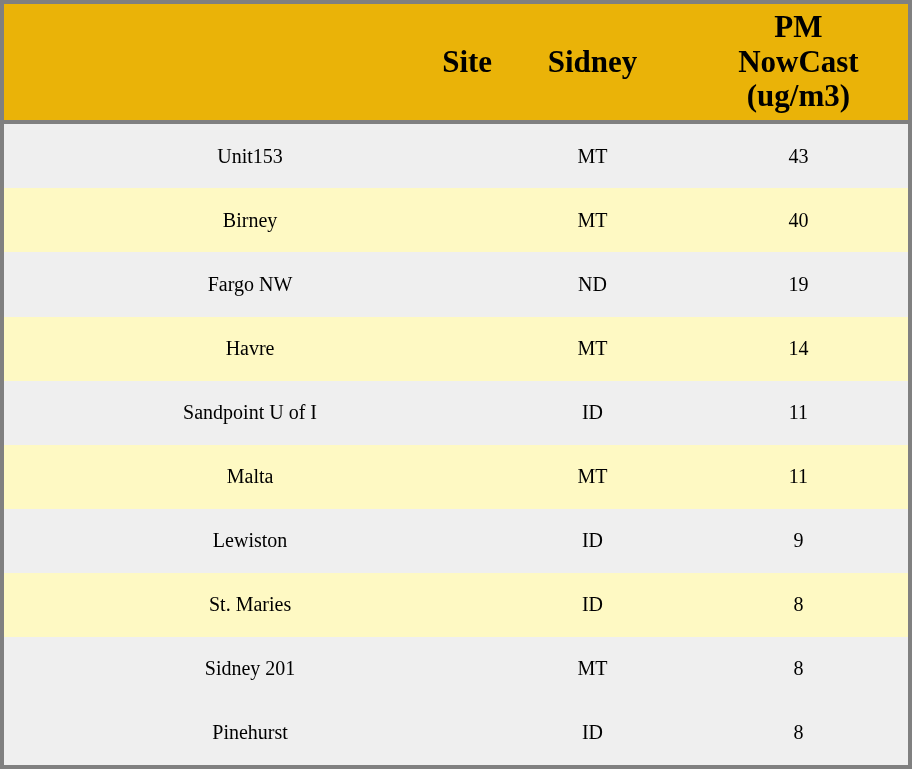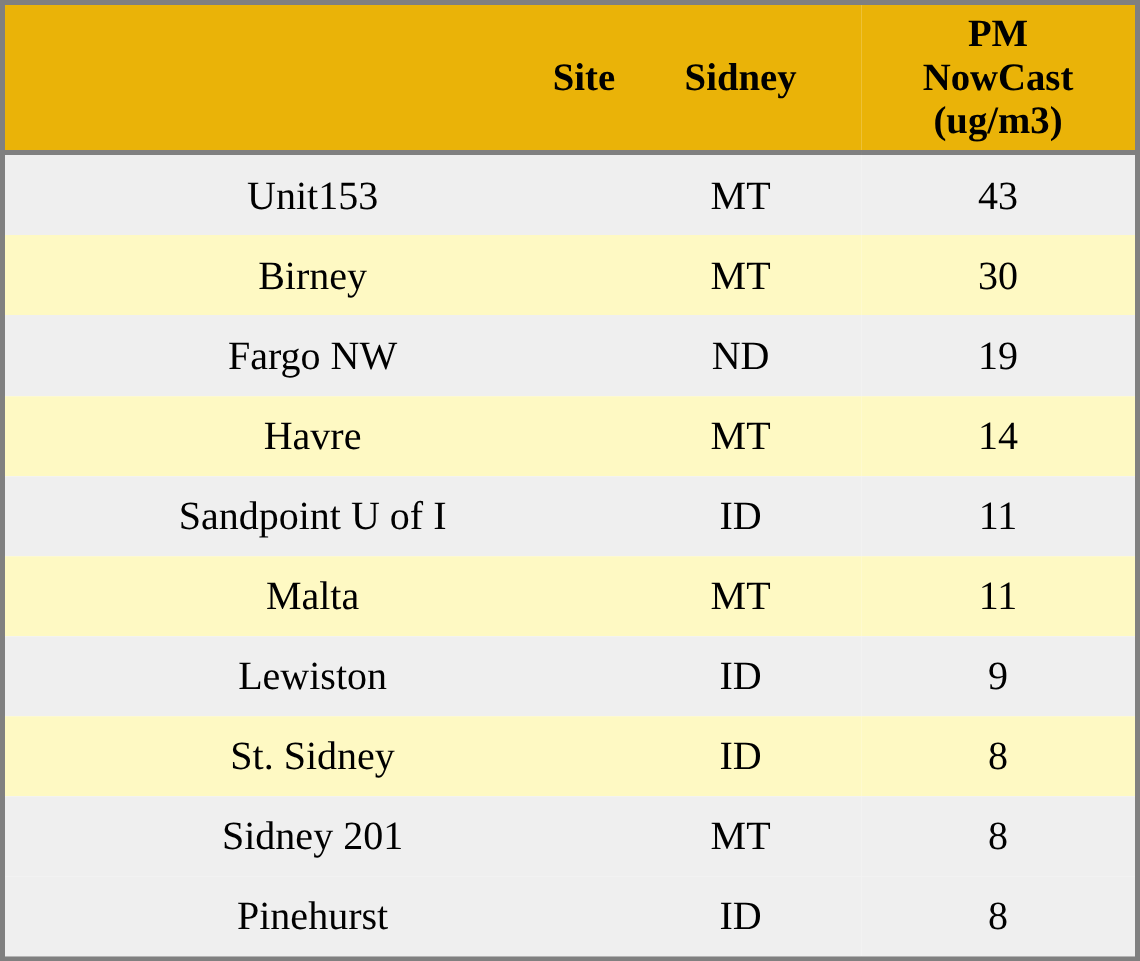--- a/index.html
+++ b/index.html
@@ -37,21 +37,21 @@
     border-bottom: 4px solid #808080;
     line-height: 1.12;
   }
   thead th.col-site { width: 55%; text-align: right; }
   thead th.col-state { width: 21%; }
   thead th.col-value { width: 24%; }
 
   tbody td {
     font-family: "Liberation Serif", serif;
     font-weight: normal;
-    font-size: 32px;
+    font-size: 20px;
     color: #000000;
     text-align: center;
     vertical-align: middle;
     padding: 0;
     border: none;
     height: 58px;
   }
   tbody tr.row-odd td { background: #efefef; }
   tbody tr.row-even td { background: #fef9c3; }
 </style>
@@ -73,21 +73,21 @@
     </thead>
     <tbody>
       <tr class="row-odd">
         <td>Unit153</td>
         <td>MT</td>
         <td>43</td>
       </tr>
       <tr class="row-even">
         <td>Birney</td>
         <td>MT</td>
-        <td>30</td>
+        <td>40</td>
       </tr>
       <tr class="row-odd">
         <td>Fargo NW</td>
         <td>ND</td>
         <td>19</td>
       </tr>
       <tr class="row-even">
         <td>Havre</td>
         <td>MT</td>
         <td>14</td>
@@ -101,21 +101,21 @@
         <td>Malta</td>
         <td>MT</td>
         <td>11</td>
       </tr>
       <tr class="row-odd">
         <td>Lewiston</td>
         <td>ID</td>
         <td>9</td>
       </tr>
       <tr class="row-even">
-        <td>St. Sidney</td>
+        <td>St. Maries</td>
         <td>ID</td>
         <td>8</td>
       </tr>
       <tr class="row-odd">
         <td>Sidney 201</td>
         <td>MT</td>
         <td>8</td>
       </tr>
       <tr class="row-odd">
         <td>Pinehurst</td>

